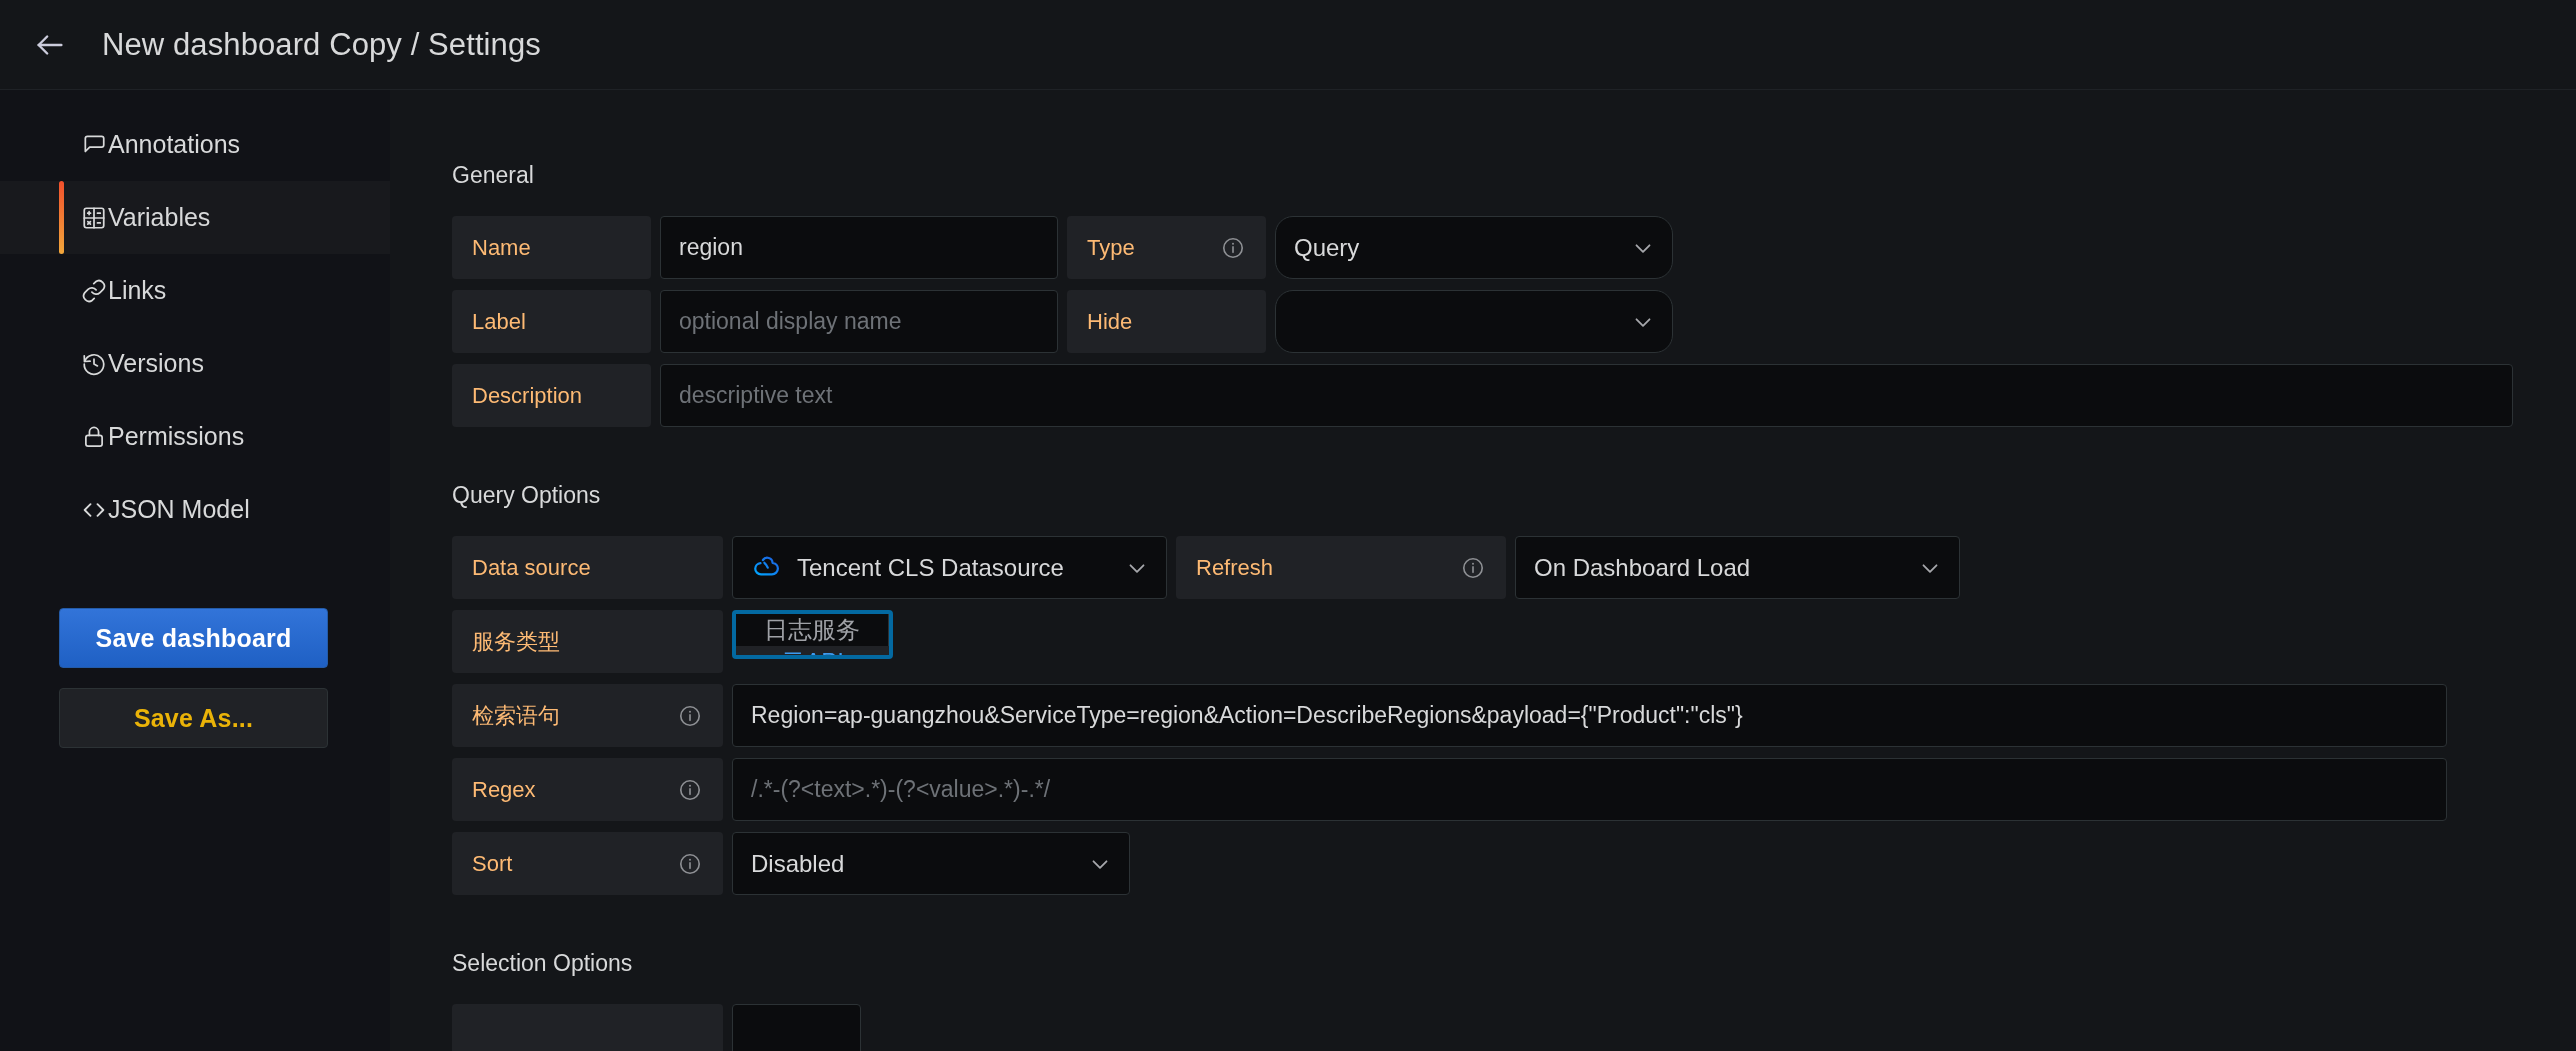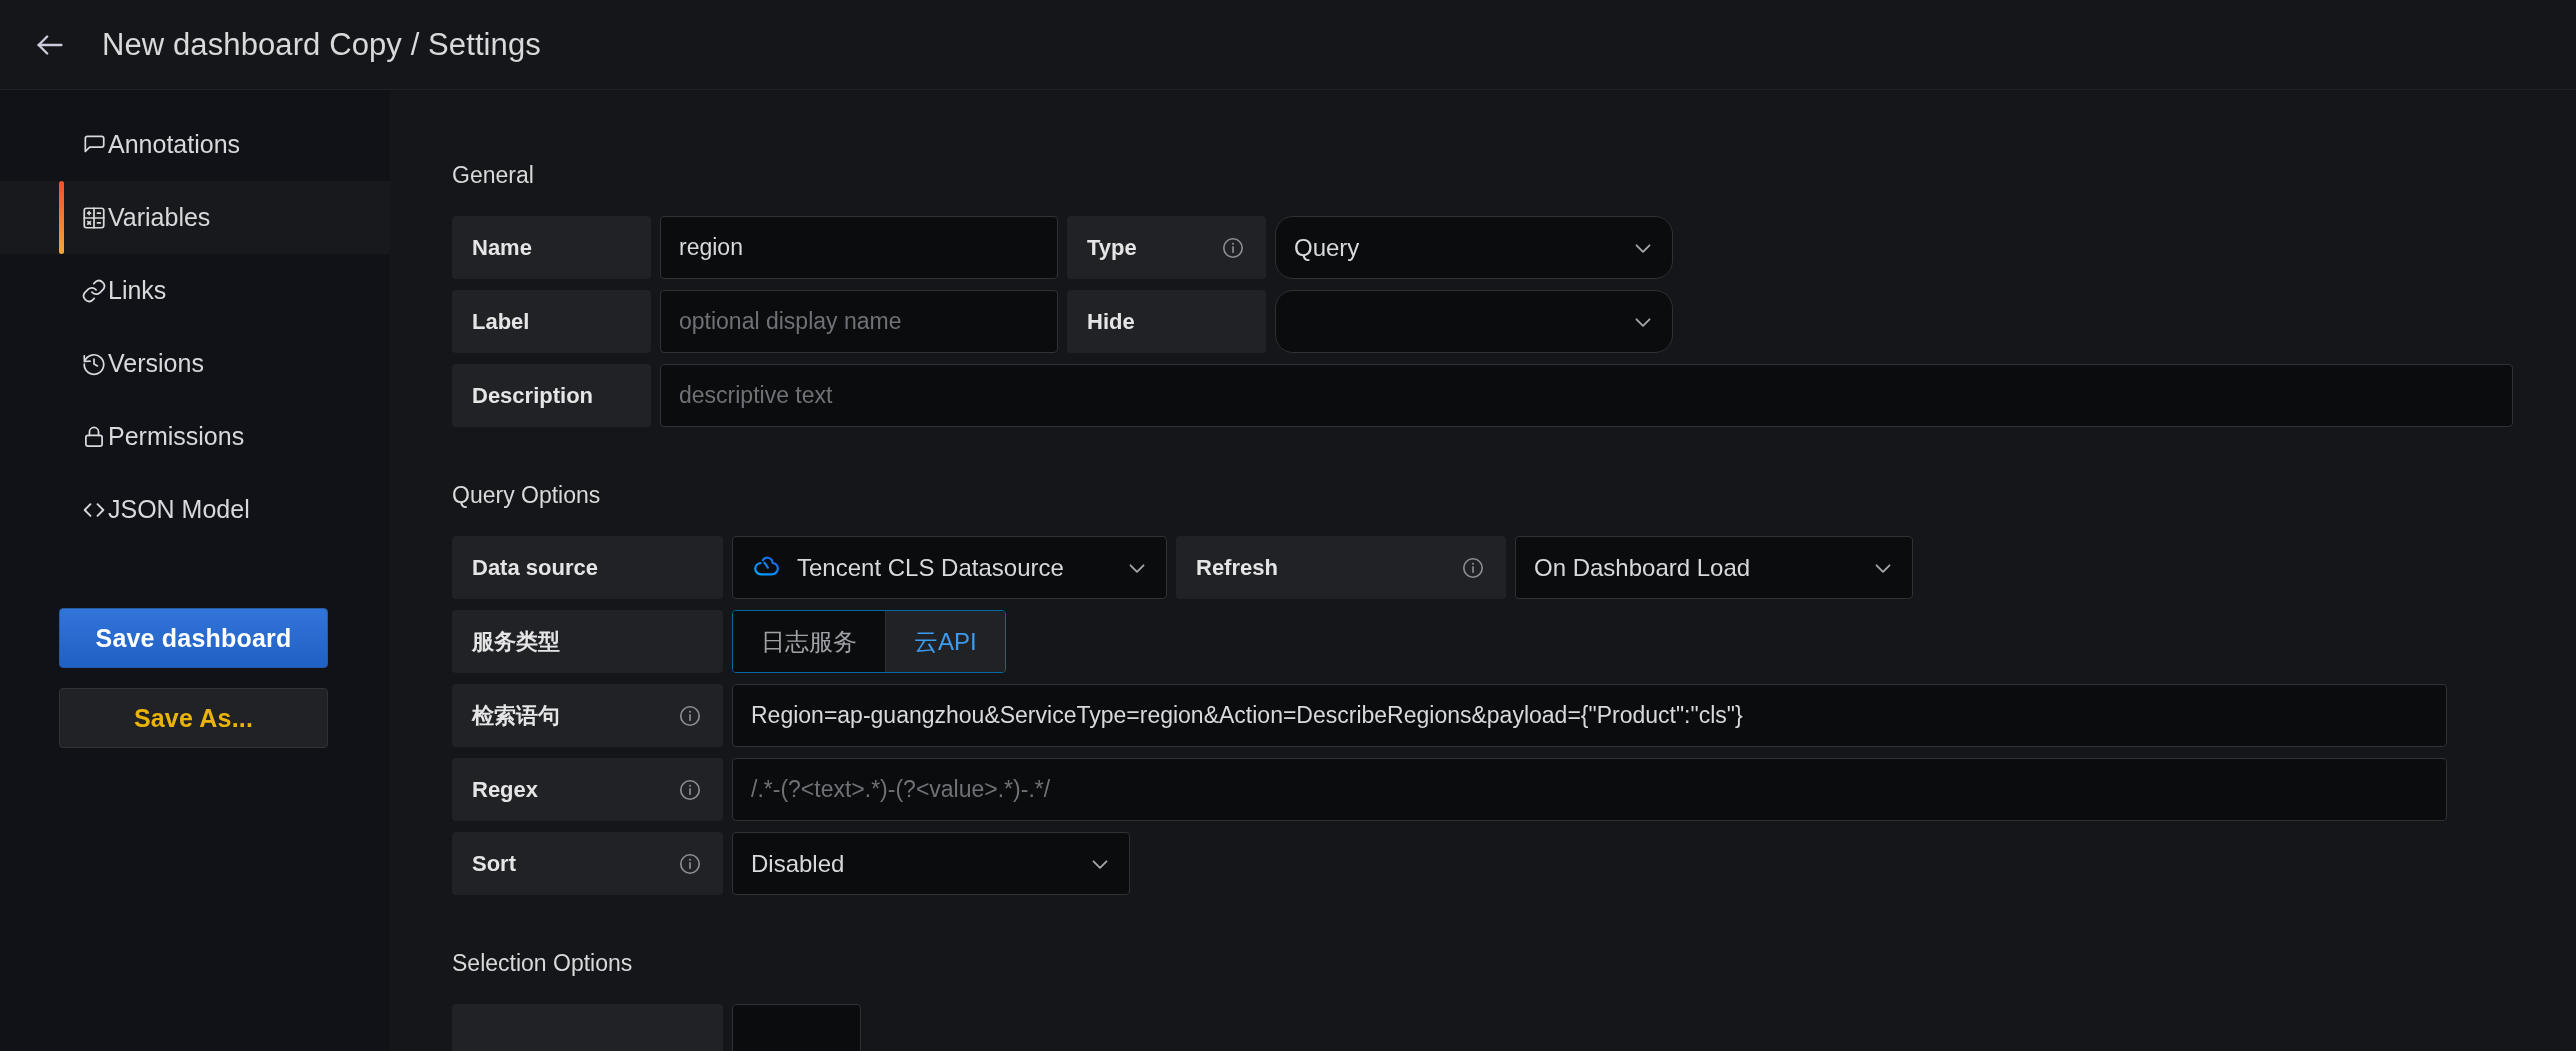--- a/index.html
+++ b/index.html
@@ -120,23 +120,23 @@
 
   .field-row {
     display: flex;
     align-items: stretch;
     margin-bottom: 11px;
     gap: 9px;
   }
   .flabel {
     background: #202226;
     border-radius: 4px;
-    color: #e5e5e5;
+    color: #fdba74;
     font-size: 22px;
-    font-weight: 700;
+    font-weight: 400;
     display: flex;
     align-items: center;
     padding: 0 20px;
     height: 63px;
     gap: 10px;
   }
   .flabel .sp { flex: 1 1 auto; min-width: 12px; }
 
   .info-ico {
     width: 26px; height: 26px;
@@ -177,32 +177,33 @@
   
   .w-name-label  { width: 199px; }
   .w-name-input  { width: 398px; }
   .w-type-label  { width: 199px; }
   .w-type-select { width: 398px; border-radius: 18px; }
   .w-desc-input  { flex: 1 1 auto; max-width: 1853px; }
 
   .w-q-label   { width: 271px; text-align: right; }
   .w-ds-select { width: 435px; }
   .w-rf-label  { width: 330px; }
-  .w-rf-select { width: 398px; }
+  .w-rf-select { width: 445px; }
   .w-long      { flex: 1 1 auto; max-width: 1715px; }
   .w-sort-sel  { width: 398px; }
 
   
   .radio-group {
     display: inline-flex;
-    border: 1px solid #0369a1;
+    border: 4px solid #0369a1;
     border-radius: 4px;
     overflow: hidden;
-    height: 63px;
+    height: 49px;
     background: #0b0c0e;
+    flex-direction: column;
   }
   .radio-opt {
     display: flex; align-items: center; justify-content: center;
     padding: 0 28px;
     font-size: 24px;
     color: #9fa1a6;
     cursor: pointer;
     background: #0b0c0e;
     border-right: 1px solid #2c3235;
   }

